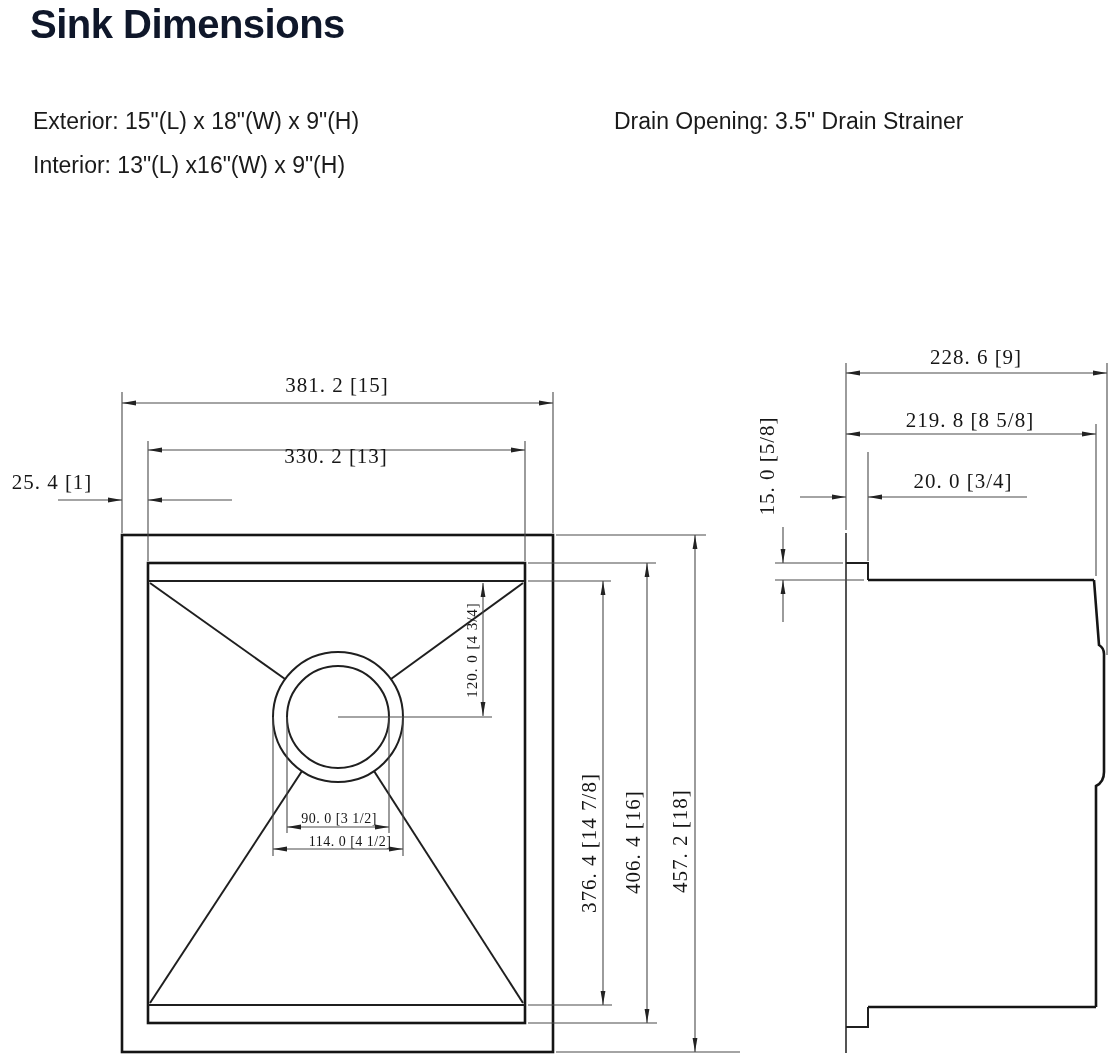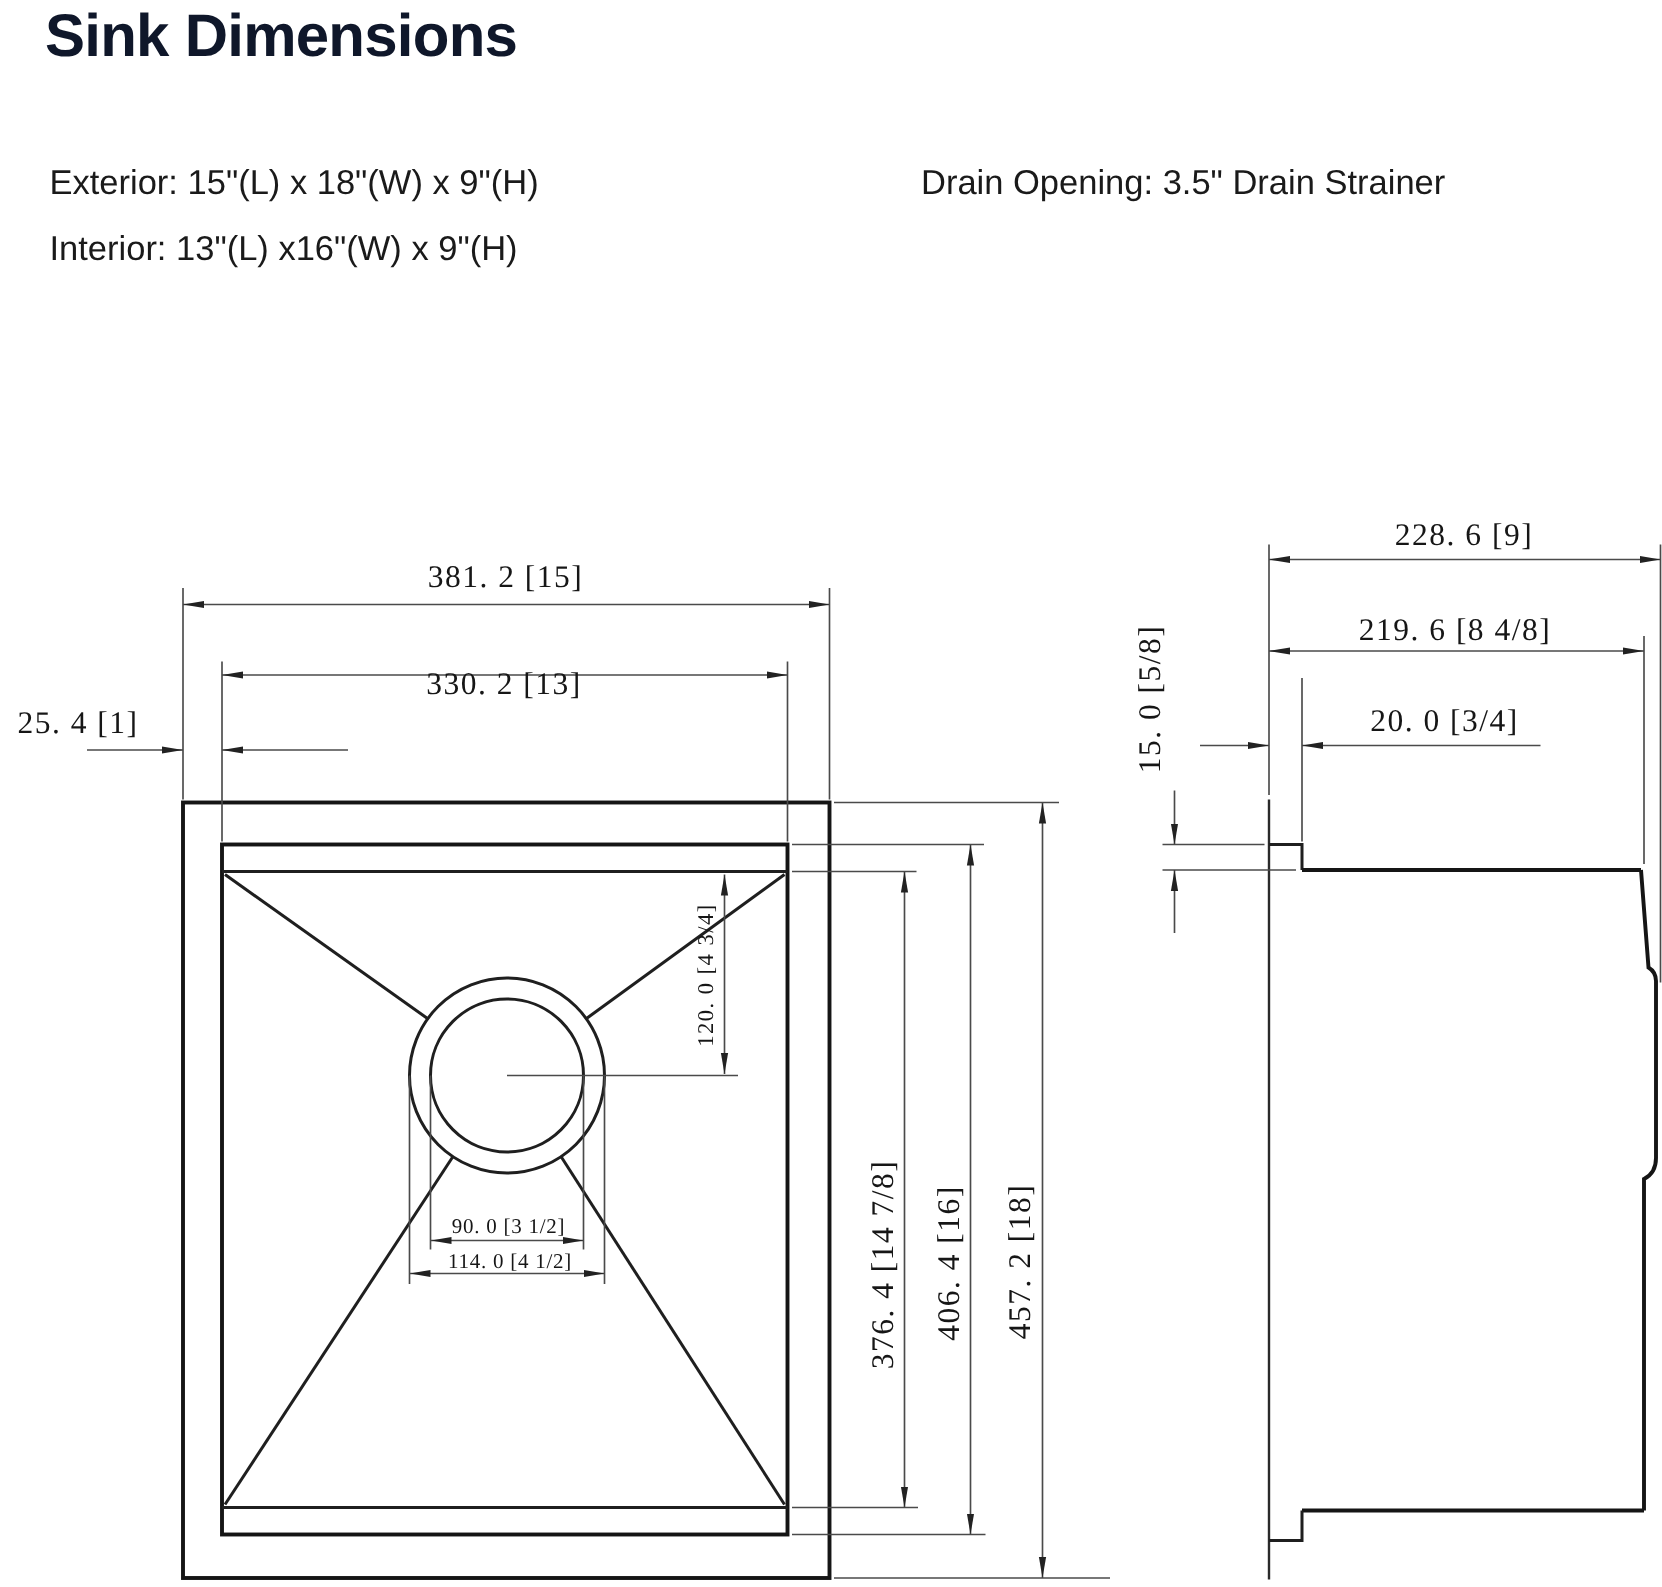--- a/index.html
+++ b/index.html
@@ -120,23 +120,23 @@
       <line x1="783" y1="527" x2="783" y2="563" class="thin" marker-end="url(#arr)"></line>
       <line x1="783" y1="622" x2="783" y2="580" class="thin" marker-end="url(#arr)"></line>
     </g>
   </svg>
 
   <div class="dlabel" style="left:337px;top:385px">381. 2 [15]</div>
   <div class="dlabel" style="left:336px;top:456px">330. 2 [13]</div>
   <div class="dlabel" style="left:52px;top:482px">25. 4 [1]</div>
   <div class="dlabel rot" style="left:472px;top:650px;font-size:15px">120. 0 [4 3/4]</div>
   <div class="dlabel small" style="left:339px;top:819px">90. 0 [3 1/2]</div>
-  <div class="dlabel small" style="left:340px;top:842px">114. 0 [4 1/2]</div>
+  <div class="dlabel small" style="left:350px;top:842px">114. 0 [4 1/2]</div>
   <div class="dlabel rot" style="left:589px;top:843px">376. 4 [14 7/8]</div>
   <div class="dlabel rot" style="left:633px;top:842px">406. 4 [16]</div>
   <div class="dlabel rot" style="left:680px;top:841px">457. 2 [18]</div>
 
   <div class="dlabel" style="left:976px;top:357px">228. 6 [9]</div>
-  <div class="dlabel" style="left:970px;top:420px">219. 6 [8 4/8]</div>
+  <div class="dlabel" style="left:970px;top:420px">219. 8 [8 5/8]</div>
   <div class="dlabel" style="left:963px;top:481px">20. 0 [3/4]</div>
   <div class="dlabel rot" style="left:767px;top:466px">15. 0 [5/8]</div>
 
 </div>
 
 </body></html>

